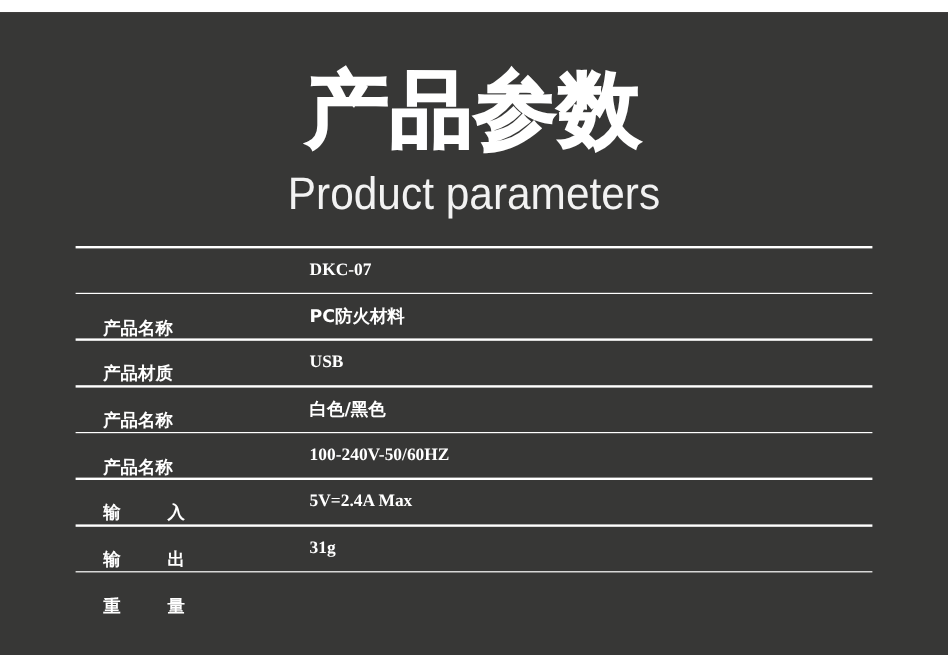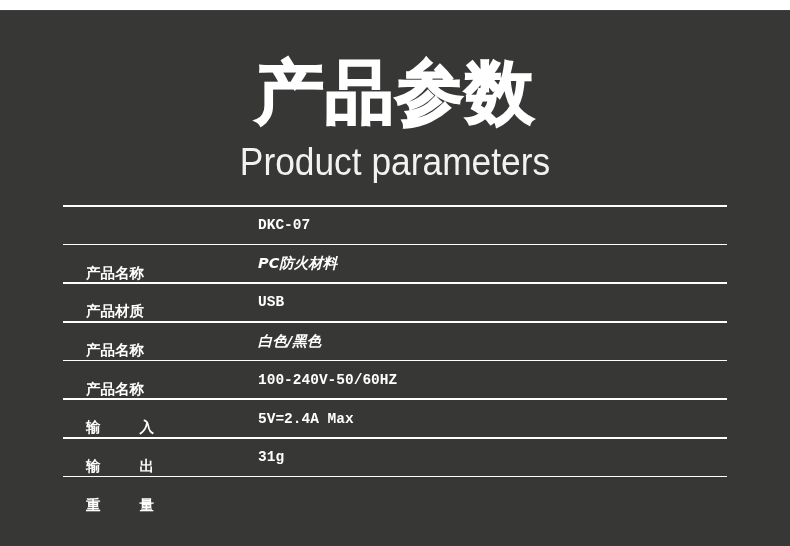--- a/index.html
+++ b/index.html
@@ -123,26 +123,25 @@
   .spec-value {
     position: absolute;
     left: 195px;
     top: 0;
     height: 37.2px;
     display: flex;
     align-items: center;
     color: #ffffff;
     font-size: 14.5px;
     font-weight: 700;
-    font-family: Liberation Mono, monospace;
+    font-family: Liberation Serif, serif;
     white-space: nowrap;
   }
   .spec-value.cjk {
     font-family: "DejaVu Sans", "Liberation Sans", sans-serif;
-    font-style: italic;
   }
 </style>
 </head>
 <body>
 
 <div id="page">
 
   <div id="top-strip"></div>
 
   <div id="panel">

